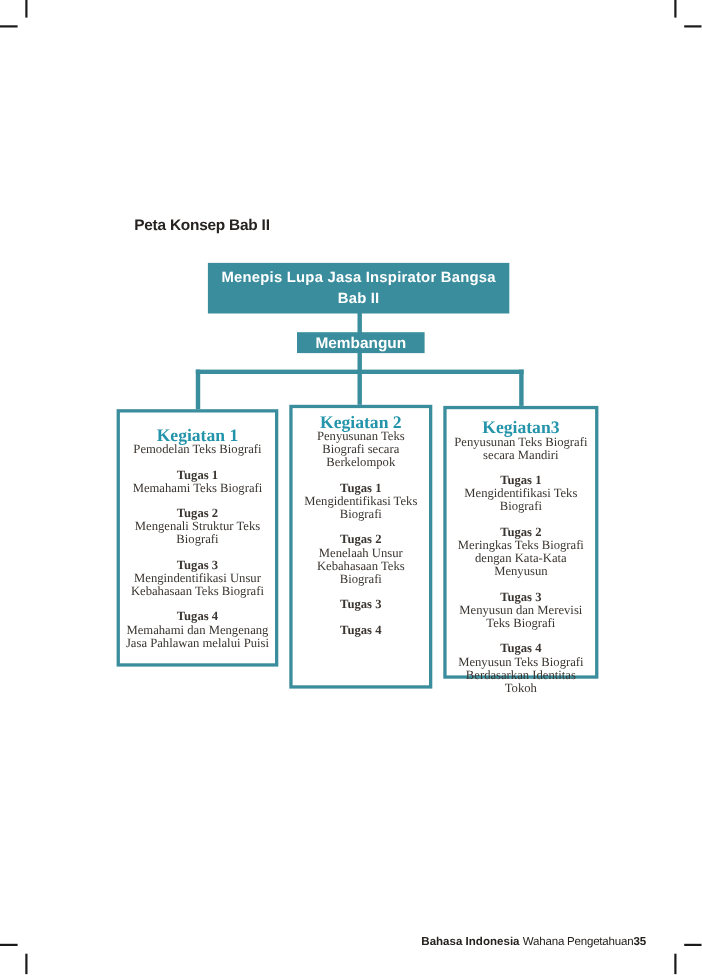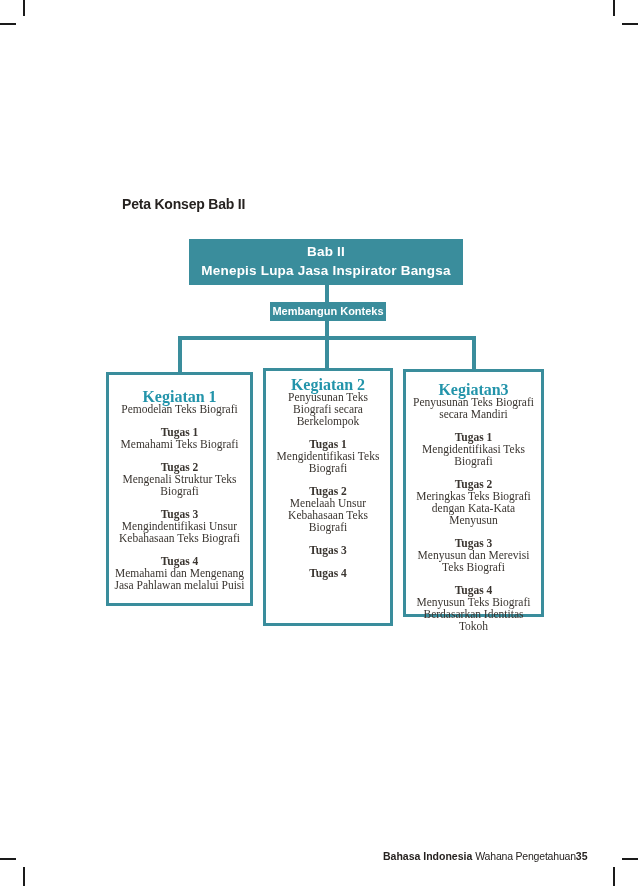--- a/index.html
+++ b/index.html
@@ -15,21 +15,21 @@
     font-size:14px;font-weight:bold;letter-spacing:-0.2px;
     color:var(--ink,#262220);
   }
   
   .node{
     position:absolute;background:var(--teal,#3A8D9C);color:#fff;
     text-align:center;font-weight:bold;
   }
   .node-root{left:189px;top:239px;width:274px;height:43px;padding-top:3px;box-sizing:content-box;}
   .node-root .ln{line-height:19px;font-size:13.5px;letter-spacing:0.2px;}
-  .node-context{left:270px;top:302px;width:116px;height:19px;line-height:19px;font-size:11px;}
+  .node-context{left:270px;top:302px;width:116px;height:19px;line-height:19px;font-size:14px;}
   
   .conn{position:absolute;background:var(--teal,#3A8D9C);}
   
   .col{
     position:absolute;background:#fff;border:3px solid var(--teal,#3A8D9C);
     box-sizing:border-box;text-align:center;
     font-family:"Liberation Serif",serif;font-size:11.5px;line-height:12px;
     color:var(--body,#3A3530);
   }
   .col-1{left:106px;top:372px;width:147px;height:234px;padding:15px 5px 0;}
@@ -62,22 +62,22 @@
   <div class="crop" style="left:613px;top:0;width:2px;height:16px"></div>
   <div class="crop" style="left:622px;top:23px;width:16px;height:2px"></div>
   <div class="crop" style="left:0;top:858px;width:16px;height:2px"></div>
   <div class="crop" style="left:23px;top:867px;width:2px;height:19px"></div>
   <div class="crop" style="left:622px;top:858px;width:16px;height:2px"></div>
   <div class="crop" style="left:613px;top:867px;width:2px;height:19px"></div>
 
   <h1 class="page-title">Peta Konsep Bab II</h1>
 
   <div class="node node-root">
+    <div class="ln">Menepis Lupa Jasa Inspirator Bangsa</div>
     <div class="ln">Bab II</div>
-    <div class="ln">Menepis Lupa Jasa Inspirator Bangsa</div>
   </div>
 
   <div class="conn" style="left:325px;top:282px;width:4px;height:21px"></div>
   <div class="node node-context">Membangun Konteks</div>
   <div class="conn" style="left:325px;top:319px;width:4px;height:19px"></div>
   <div class="conn" style="left:178px;top:336px;width:298px;height:4px"></div>
   <div class="conn" style="left:178px;top:336px;width:4px;height:38px"></div>
   <div class="conn" style="left:325px;top:338px;width:4px;height:32px"></div>
   <div class="conn" style="left:472px;top:336px;width:4px;height:35px"></div>
 

